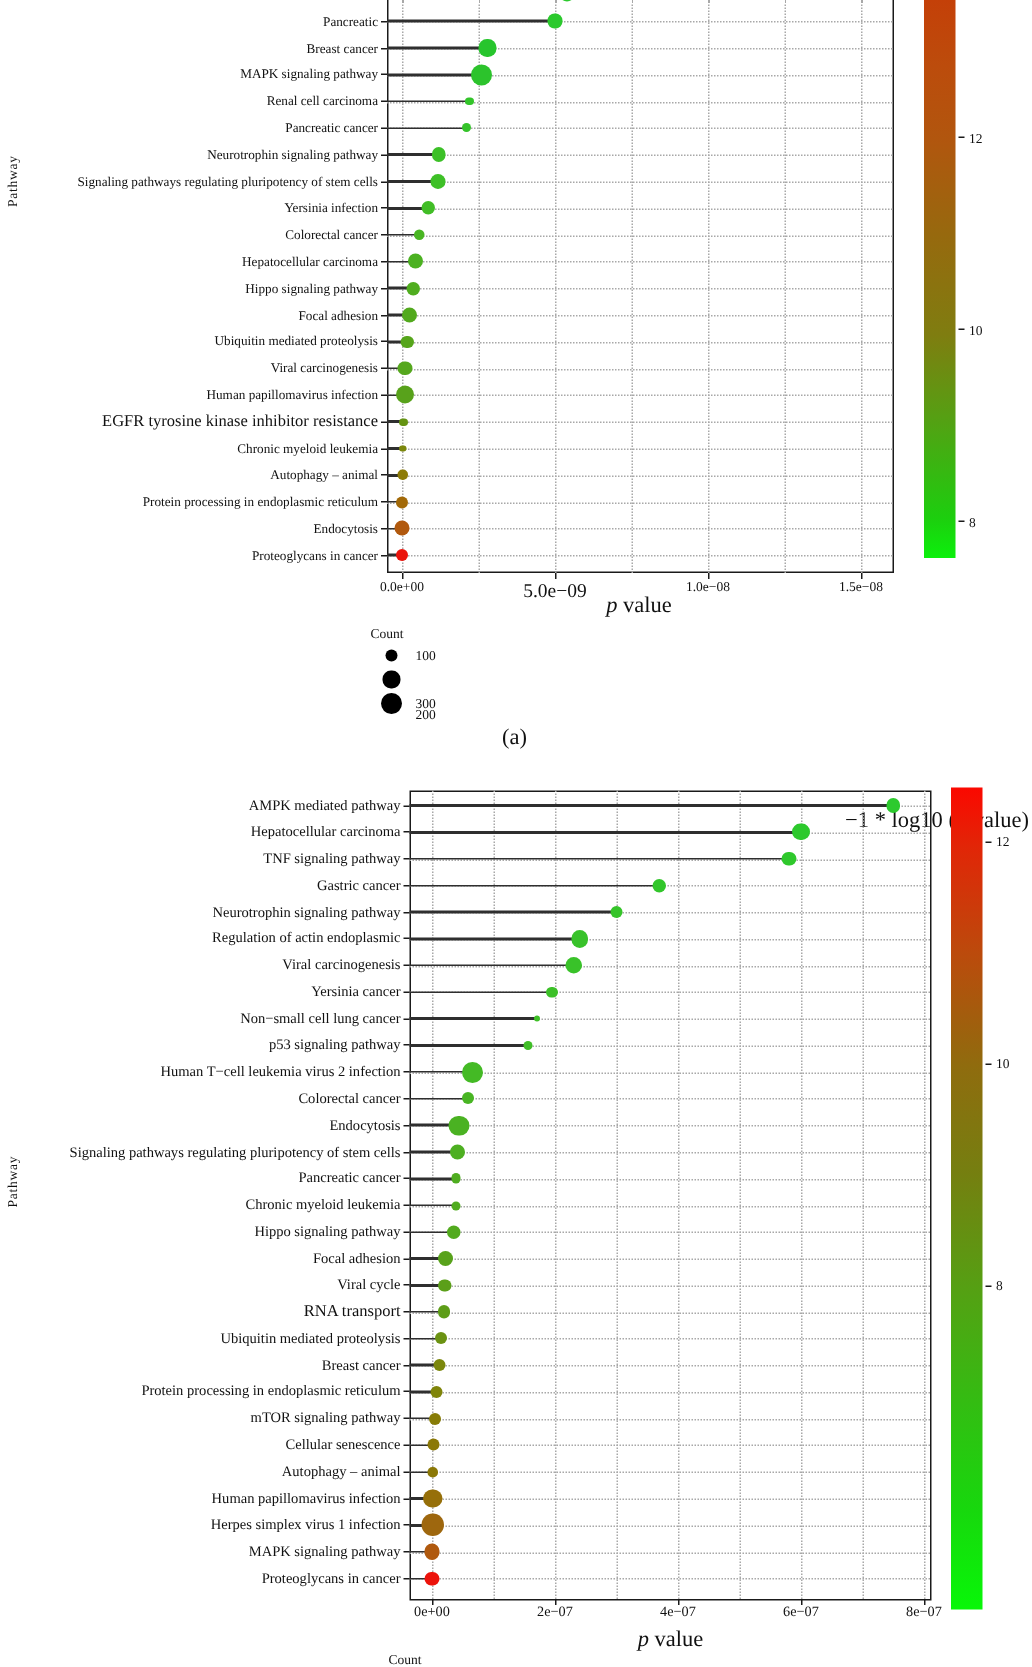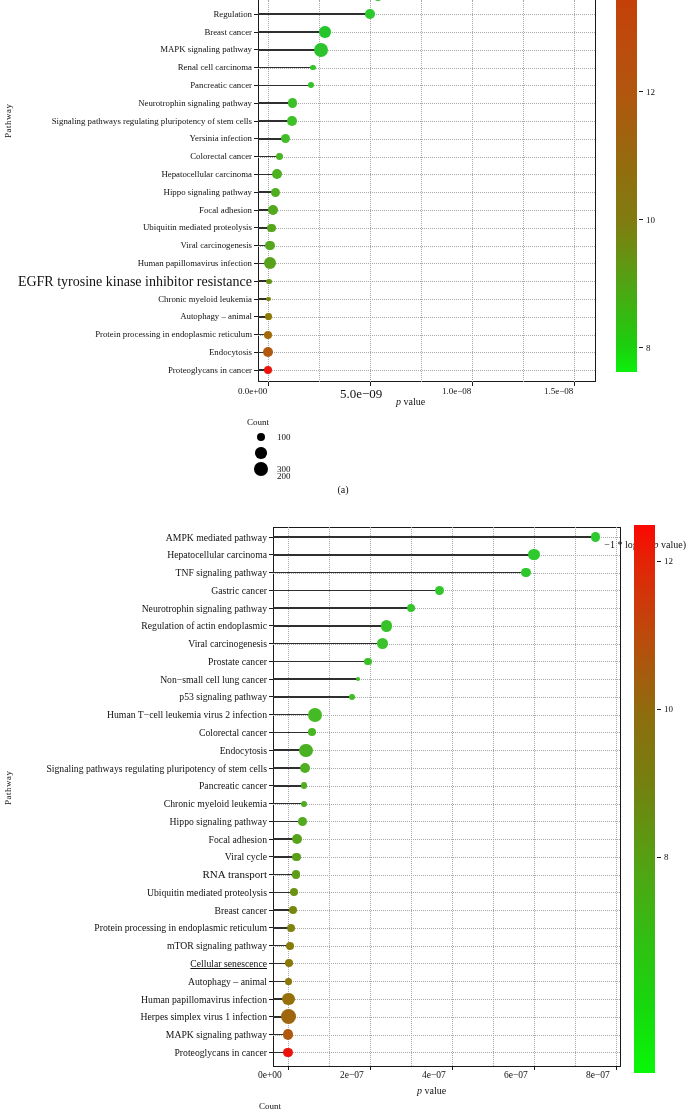--- a/index.html
+++ b/index.html
@@ -6,52 +6,52 @@
   .fig{position:relative;width:688px;height:1111px;background:#ffffff;overflow:hidden;
        font-family:"Liberation Serif","DejaVu Serif",serif;color:#111;}
   .abs{position:absolute;}
   .panel{position:absolute;border:1.2px solid #1a1a1a;box-sizing:border-box;background:transparent;}
   .panel.no-top{border-top:none;}
   .vgrid{position:absolute;width:0;border-left:1px dotted #a8a8a8;}
   .hgrid{position:absolute;height:0;border-top:1px dotted #a8a8a8;}
   .stem{position:absolute;height:1.5px;background:#2f2f2f;}
   .dot{position:absolute;border-radius:50%;}
   .ylabel{position:absolute;text-align:right;white-space:nowrap;line-height:11px;}
-  .xticklab{position:absolute;white-space:nowrap;}
+  .xticklab{position:absolute;text-align:center;white-space:nowrap;}
   .tickmark{position:absolute;background:#1a1a1a;}
   .vtext{position:absolute;writing-mode:vertical-rl;transform:rotate(180deg);font-size:9px;letter-spacing:.5px;}
   .cbar{position:absolute;}
   .cbar-a{background:linear-gradient(180deg,#c44008 0%,#bc4c0c 12%,#b1560e 25%,#97690e 42%,
           #7f7d10 60%,#55a013 75%,#35b911 85%,#1ccf0e 93%,#0cf00c 100%);}
   .cbar-b{background:linear-gradient(180deg,#fb0800 0%,#e22507 7%,#bc4a0c 20%,#8f6c0e 34%,
           #757f10 47%,#55a013 61%,#33bd12 75%,#17d80d 88%,#08f708 100%);}
   .cbar-ticklab{position:absolute;font-size:9px;line-height:10px;}
   .legend-dot{position:absolute;border-radius:50%;background:#000;}
-  .small{font-size:9px;} .med{font-size:10px;}
+  .small{font-size:9px;} .med{font-size:15px;}
   i{font-style:italic;}
 </style>
 </head>
 <body>
 
 <div class="fig">
 
   <div class="vtext" style="left:3px;top:78px;height:60px;">Pathway</div>
   <div class="panel no-top" style="left:258px;top:0;width:338px;height:382px;"></div>
   <div id="gen-a">
       <div class="vgrid" style="left:268px;top:0px;height:382px;"></div>
       <div class="vgrid" style="left:319px;top:0px;height:382px;"></div>
       <div class="vgrid" style="left:370px;top:0px;height:382px;"></div>
       <div class="vgrid" style="left:421px;top:0px;height:382px;"></div>
       <div class="vgrid" style="left:472px;top:0px;height:382px;"></div>
       <div class="vgrid" style="left:523px;top:0px;height:382px;"></div>
       <div class="vgrid" style="left:574px;top:0px;height:382px;"></div>
       <div class="dot" style="left:373.18004016080454px;top:-8.579959839195492px;width:9.959919678390985px;height:9.959919678390985px;background:#2bc92d;"></div>
       <div class="hgrid" style="left:258px;top:14.200000000000001px;width:337px;"></div>
       <div class="tickmark" style="left:254px;top:13.700000000000001px;width:4px;height:1px;"></div>
-      <div class="ylabel" style="left:2px;top:8.700000000000001px;width:250px;font-size:8.8px;">Regulation</div>
+      <div class="ylabel" style="left:2px;top:8.700000000000001px;width:250px;font-size:8.8px;">Pancreatic</div>
       <div class="stem" style="left:258px;top:13.450000000000001px;width:112px;"></div>
       <div class="dot" style="left:365.2671361735203px;top:9.46713617352031px;width:9.465727652959385px;height:9.465727652959385px;background:#2bc92d;"></div>
       <div class="hgrid" style="left:258px;top:32px;width:337px;"></div>
       <div class="tickmark" style="left:254px;top:31.5px;width:4px;height:1px;"></div>
       <div class="ylabel" style="left:2px;top:26.5px;width:250px;font-size:8.8px;">Breast cancer</div>
       <div class="stem" style="left:258px;top:31.25px;width:67.12px;"></div>
       <div class="dot" style="left:319.46314575050764px;top:26.34314575050762px;width:11.313708498984761px;height:11.313708498984761px;background:#27c52d;"></div>
       <div class="hgrid" style="left:258px;top:49.800000000000004px;width:337px;"></div>
       <div class="tickmark" style="left:254px;top:49.300000000000004px;width:4px;height:1px;"></div>
       <div class="ylabel" style="left:2px;top:44.300000000000004px;width:250px;font-size:8.8px;">MAPK signaling pathway</div>
@@ -112,21 +112,21 @@
       <div class="ylabel" style="left:2px;top:240.10000000000002px;width:250px;font-size:8.8px;">Viral carcinogenesis</div>
       <div class="stem" style="left:258px;top:244.85000000000002px;width:12.04000000000002px;"></div>
       <div class="dot" style="left:265.30713617352035px;top:240.86713617352032px;width:9.465727652959385px;height:9.465727652959385px;background:#55a71d;"></div>
       <div class="hgrid" style="left:258px;top:263.4px;width:337px;"></div>
       <div class="tickmark" style="left:254px;top:262.9px;width:4px;height:1px;"></div>
       <div class="ylabel" style="left:2px;top:257.9px;width:250px;font-size:8.8px;">Human papillomavirus infection</div>
       <div class="stem" style="left:258px;top:262.65px;width:12.04000000000002px;"></div>
       <div class="dot" style="left:264.04px;top:257.4px;width:12px;height:12px;background:#58a21b;"></div>
       <div class="hgrid" style="left:258px;top:281.2px;width:337px;"></div>
       <div class="tickmark" style="left:254px;top:280.7px;width:4px;height:1px;"></div>
-      <div class="ylabel" style="left:2px;top:275.7px;width:250px;font-size:14px;">EGFR tyrosine kinase inhibitor resistance</div>
+      <div class="ylabel" style="left:2px;top:275.7px;width:250px;font-size:11px;">EGFR tyrosine kinase inhibitor resistance</div>
       <div class="stem" style="left:258px;top:280.45px;width:11.019999999999982px;"></div>
       <div class="dot" style="left:266.3367184270002px;top:278.5167184270002px;width:5.366563145999495px;height:5.366563145999495px;background:#649312;"></div>
       <div class="hgrid" style="left:258px;top:299px;width:337px;"></div>
       <div class="tickmark" style="left:254px;top:298.5px;width:4px;height:1px;"></div>
       <div class="ylabel" style="left:2px;top:293.5px;width:250px;font-size:8.8px;">Chronic myeloid leukemia</div>
       <div class="stem" style="left:258px;top:298.25px;width:10.612000000000023px;"></div>
       <div class="dot" style="left:266.24556808676016px;top:296.63356808676014px;width:4.732863826479693px;height:4.732863826479693px;background:#7b870c;"></div>
       <div class="hgrid" style="left:258px;top:316.8px;width:337px;"></div>
       <div class="tickmark" style="left:254px;top:316.3px;width:4px;height:1px;"></div>
       <div class="ylabel" style="left:2px;top:311.3px;width:250px;font-size:8.8px;">Autophagy – animal</div>
@@ -223,21 +223,21 @@
       <div class="ylabel" style="left:17px;top:620.35px;width:250px;font-size:9.7px;">Regulation of actin endoplasmic</div>
       <div class="stem" style="left:273px;top:625.1px;width:113.39999999999998px;"></div>
       <div class="dot" style="left:380.7431457505076px;top:620.1931457505076px;width:11.313708498984761px;height:11.313708498984761px;background:#38c22a;"></div>
       <div class="hgrid" style="left:273px;top:643.62px;width:347px;"></div>
       <div class="tickmark" style="left:269px;top:643.12px;width:4px;height:1px;"></div>
       <div class="ylabel" style="left:17px;top:638.12px;width:250px;font-size:9.7px;">Viral carcinogenesis</div>
       <div class="stem" style="left:273px;top:642.87px;width:109.30000000000001px;"></div>
       <div class="dot" style="left:376.64314575050764px;top:637.9631457505076px;width:11.313708498984761px;height:11.313708498984761px;background:#39c229;"></div>
       <div class="hgrid" style="left:273px;top:661.39px;width:347px;"></div>
       <div class="tickmark" style="left:269px;top:660.89px;width:4px;height:1px;"></div>
-      <div class="ylabel" style="left:17px;top:655.89px;width:250px;font-size:9.7px;">Prostate cancer</div>
+      <div class="ylabel" style="left:17px;top:655.89px;width:250px;font-size:9.7px;">Yersinia cancer</div>
       <div class="stem" style="left:273px;top:660.64px;width:94.94999999999999px;"></div>
       <div class="dot" style="left:364.26218221708285px;top:657.7021822170829px;width:7.37563556583431px;height:7.37563556583431px;background:#3cc028;"></div>
       <div class="hgrid" style="left:273px;top:679.16px;width:347px;"></div>
       <div class="tickmark" style="left:269px;top:678.66px;width:4px;height:1px;"></div>
       <div class="ylabel" style="left:17px;top:673.66px;width:250px;font-size:9.7px;">Non−small cell lung cancer</div>
       <div class="stem" style="left:273px;top:678.41px;width:84.69999999999999px;"></div>
       <div class="dot" style="left:355.5091097699793px;top:676.9691097699794px;width:4.381780460041329px;height:4.381780460041329px;background:#3ebf27;"></div>
       <div class="hgrid" style="left:273px;top:696.9300000000001px;width:347px;"></div>
       <div class="tickmark" style="left:269px;top:696.4300000000001px;width:4px;height:1px;"></div>
       <div class="ylabel" style="left:17px;top:691.4300000000001px;width:250px;font-size:9.7px;">p53 signaling pathway</div>
@@ -308,21 +308,21 @@
       <div class="ylabel" style="left:17px;top:922.44px;width:250px;font-size:9.7px;">Protein processing in endoplasmic reticulum</div>
       <div class="stem" style="left:273px;top:927.19px;width:17.870000000000005px;"></div>
       <div class="dot" style="left:286.58047788209456px;top:923.6504778820946px;width:8.579044235810887px;height:8.579044235810887px;background:#7f840a;"></div>
       <div class="hgrid" style="left:273px;top:945.71px;width:347px;"></div>
       <div class="tickmark" style="left:269px;top:945.21px;width:4px;height:1px;"></div>
       <div class="ylabel" style="left:17px;top:940.21px;width:250px;font-size:9.7px;">mTOR signaling pathway</div>
       <div class="stem" style="left:273px;top:944.96px;width:17.05000000000001px;"></div>
       <div class="dot" style="left:286.05px;top:941.71px;width:8px;height:8px;background:#877c07;"></div>
       <div class="hgrid" style="left:273px;top:963.48px;width:347px;"></div>
       <div class="tickmark" style="left:269px;top:962.98px;width:4px;height:1px;"></div>
-      <div class="ylabel" style="left:17px;top:957.98px;width:250px;font-size:9.7px;text-decoration:underline;">Cellular senescence</div>
+      <div class="ylabel" style="left:17px;top:957.98px;width:250px;font-size:9.7px;">Cellular senescence</div>
       <div class="stem" style="left:273px;top:962.73px;width:16.230000000000018px;"></div>
       <div class="dot" style="left:285.23px;top:959.48px;width:8px;height:8px;background:#8b7806;"></div>
       <div class="hgrid" style="left:273px;top:981.25px;width:347px;"></div>
       <div class="tickmark" style="left:269px;top:980.75px;width:4px;height:1px;"></div>
       <div class="ylabel" style="left:17px;top:975.75px;width:250px;font-size:9.7px;">Autophagy – animal</div>
       <div class="stem" style="left:273px;top:980.5px;width:15.819999999999993px;"></div>
       <div class="dot" style="left:285.4733598938637px;top:977.9033598938637px;width:6.6932802122726045px;height:6.6932802122726045px;background:#8b7806;"></div>
       <div class="hgrid" style="left:273px;top:999.02px;width:347px;"></div>
       <div class="tickmark" style="left:269px;top:998.52px;width:4px;height:1px;"></div>
       <div class="ylabel" style="left:17px;top:993.52px;width:250px;font-size:9.7px;">Human papillomavirus infection</div>

